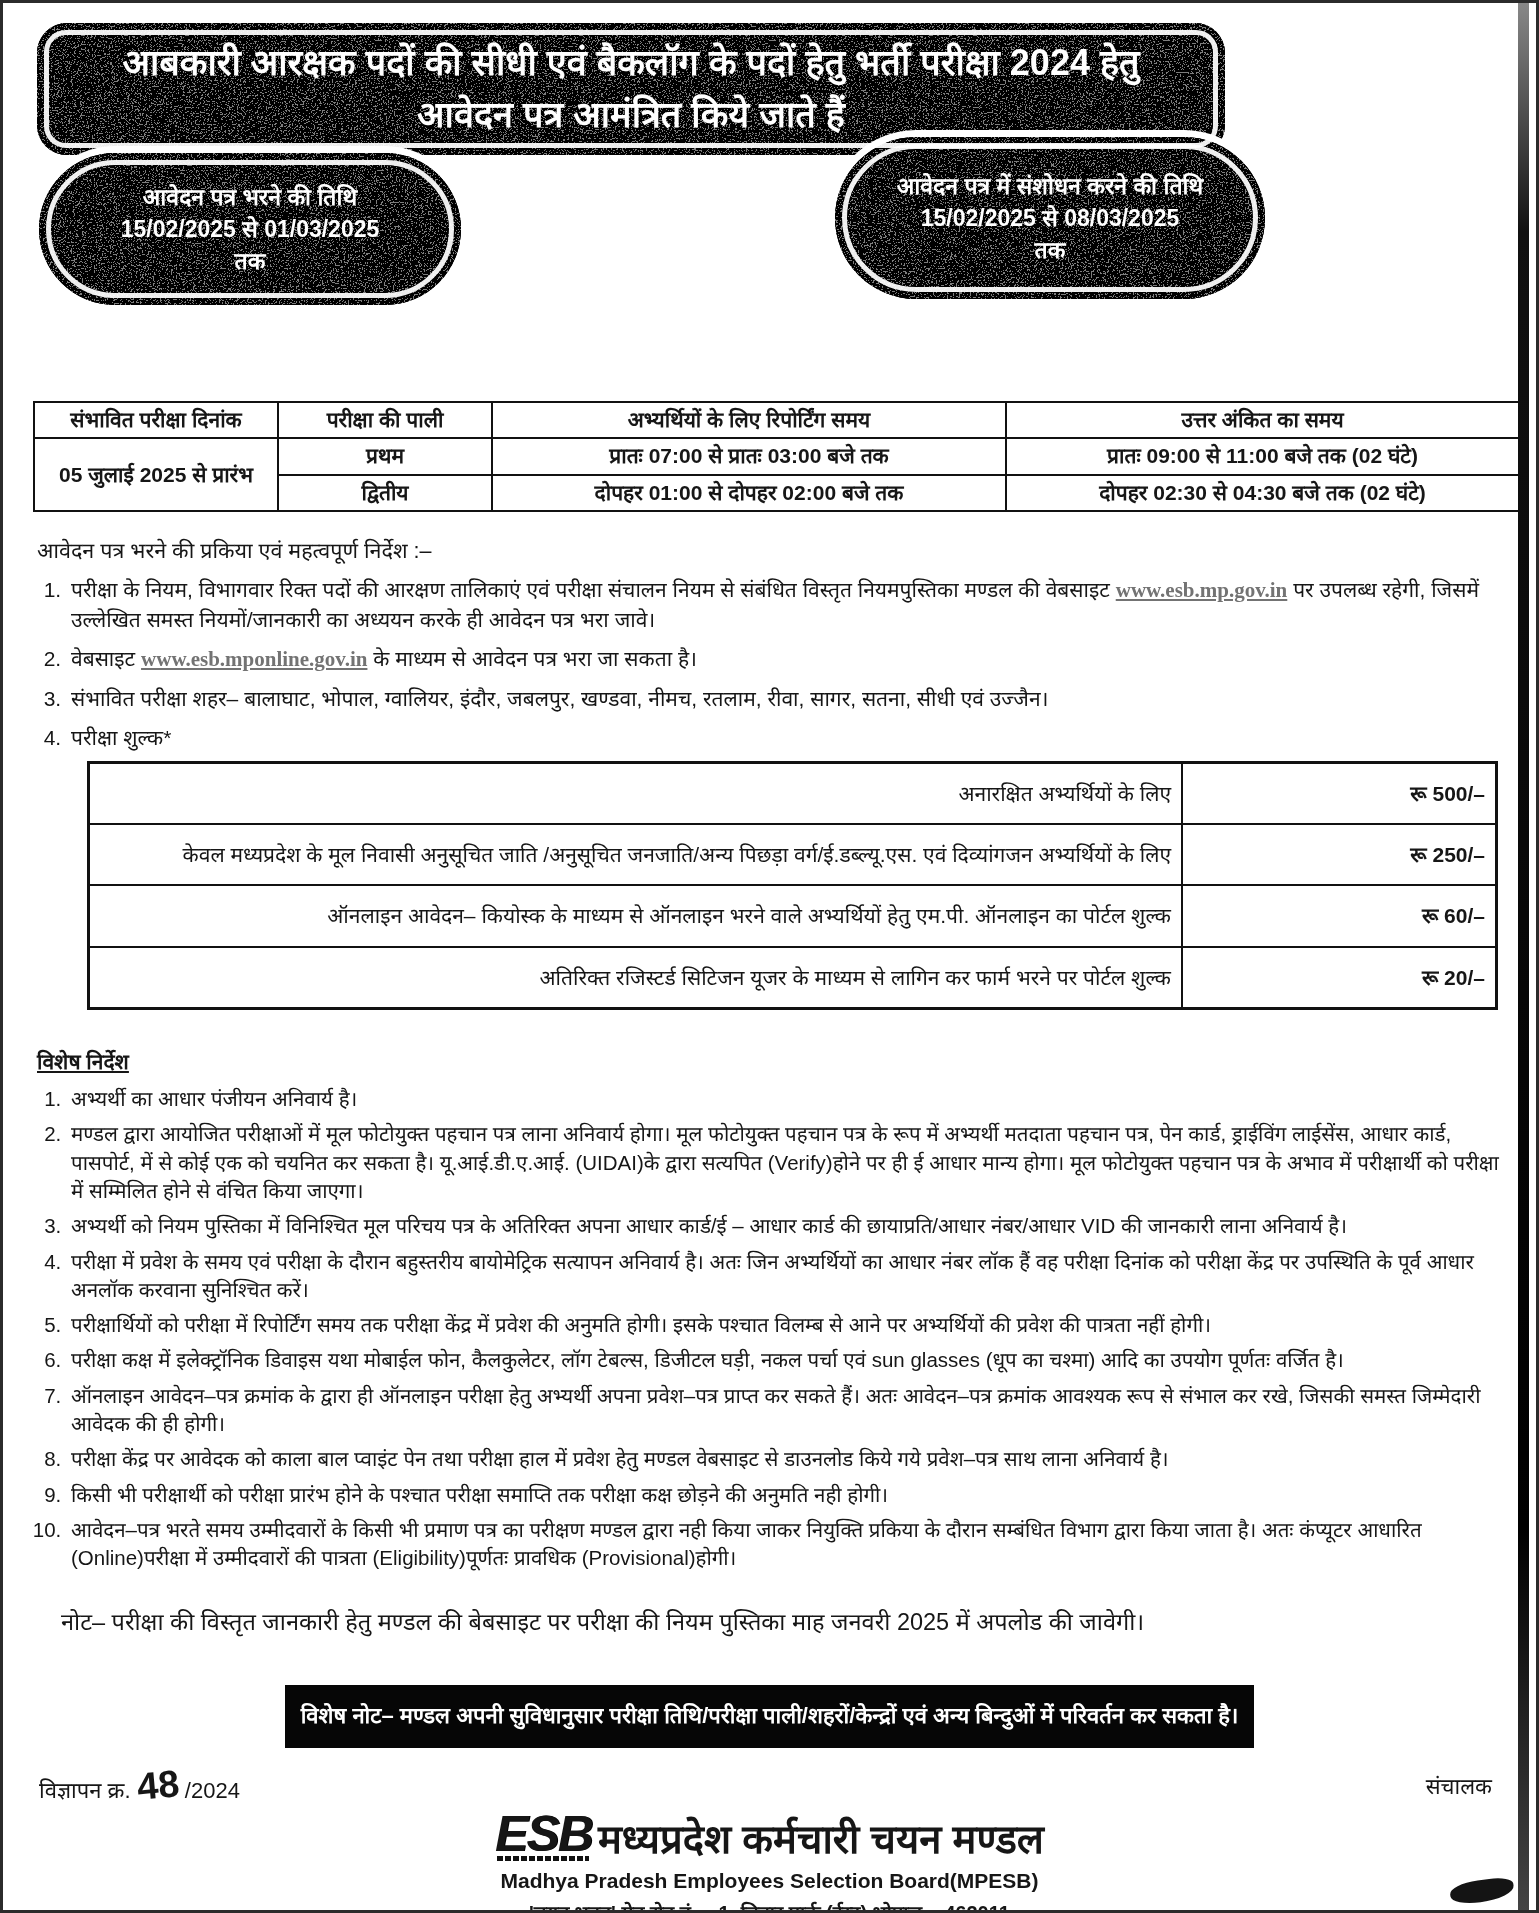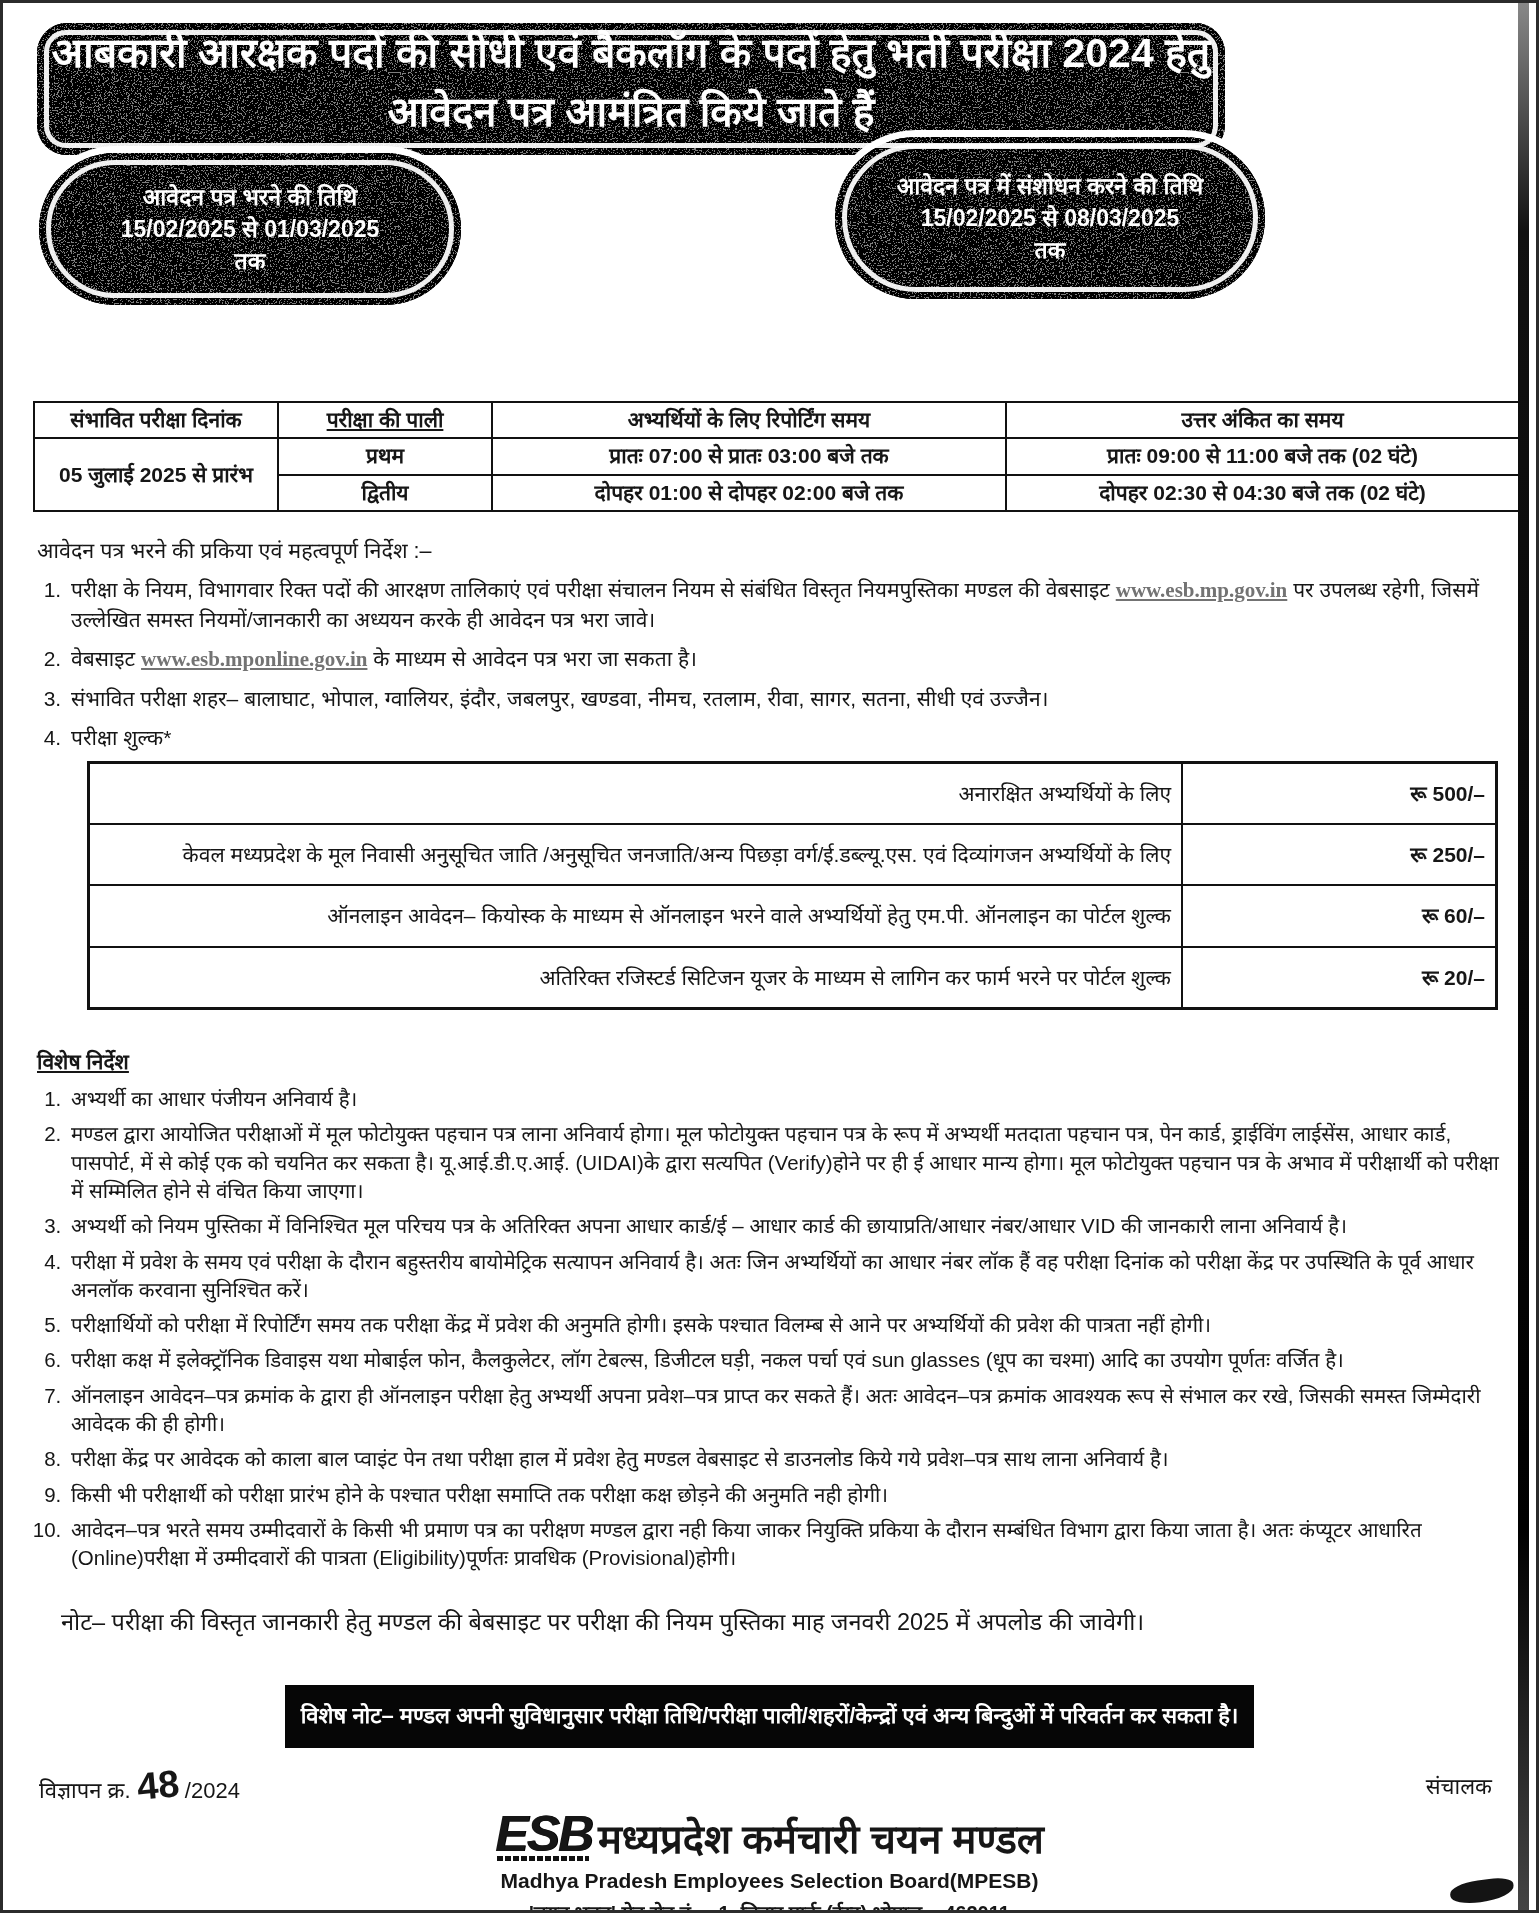--- a/index.html
+++ b/index.html
@@ -9,33 +9,33 @@
   .corner-blob{position:absolute;right:22px;bottom:8px;width:64px;height:22px;background:#141414;border-radius:50% 40% 60% 50%;transform:rotate(-8deg);z-index:5;}
 
   
   .header-zone{position:relative;height:316px;margin:8px 26px 0 28px;}
   .noisy{position:relative;overflow:hidden;background:#0c0c0c;}
   .grain{position:absolute;inset:0;width:100%;height:100%;z-index:0;}
   .ring{position:absolute;inset:7px;border:5px solid rgba(255,255,255,.93);z-index:1;pointer-events:none;}
   .noisy .txt{position:relative;z-index:2;color:#fff;font-weight:700;text-align:center;}
   .banner-main{position:absolute;left:6px;top:12px;width:1188px;height:132px;border-radius:30px;box-shadow:0 0 0 4px #fff;}
   .banner-main .ring{border-radius:22px;}
-  .banner-main .txt{padding-top:1px;font-size:41px;line-height:1.45;}
+  .banner-main .txt{padding-top:14px;font-size:36px;line-height:1.45;}
   .pill{position:absolute;border-radius:90px;box-shadow:0 0 0 7px #fff;}
   .pill .ring{border-radius:80px;}
   .pill .txt{display:flex;flex-direction:column;justify-content:center;height:100%;font-size:23px;line-height:1.4;}
   .pill-left{left:8px;top:142px;width:422px;height:152px;}
   .pill-mid{left:452px;top:170px;width:342px;height:122px;}
   .pill-right{left:804px;top:126px;width:430px;height:162px;}
 
   
   .sched-wrap{margin:74px 16px 0 30px;}
   table.sched{width:100%;border-collapse:collapse;table-layout:fixed;}
   table.sched th,table.sched td{border:2.5px solid #111;padding:3px 6px;text-align:center;font-size:21px;font-weight:700;line-height:1.35;}
-  .col-date{width:230px;} .col-shift{width:200px;text-decoration:underline;} .col-report{width:500px;}
+  .col-date{width:230px;} .col-shift{width:200px;} .col-report{width:500px;}
 
   
   .process{margin:24px 26px 0 34px;font-size:21px;line-height:1.42;}
   .process-heading{font-size:21.5px;margin-bottom:8px;}
   ol.plain{margin:0;padding-left:30px;}
   ol.plain>li{margin-bottom:9px;padding-left:4px;}
   .doclink{font-weight:700;text-decoration:underline;color:#737373;font-family:Liberation Serif, serif;}
   .fee-wrap{margin:8px 12px 2px 16px;}
   table.fee{width:100%;border-collapse:collapse;table-layout:fixed;border:3px solid #111;}
   table.fee td{border:2.5px solid #111;padding:15px 10px;font-size:21px;line-height:1.4;text-align:right;}

